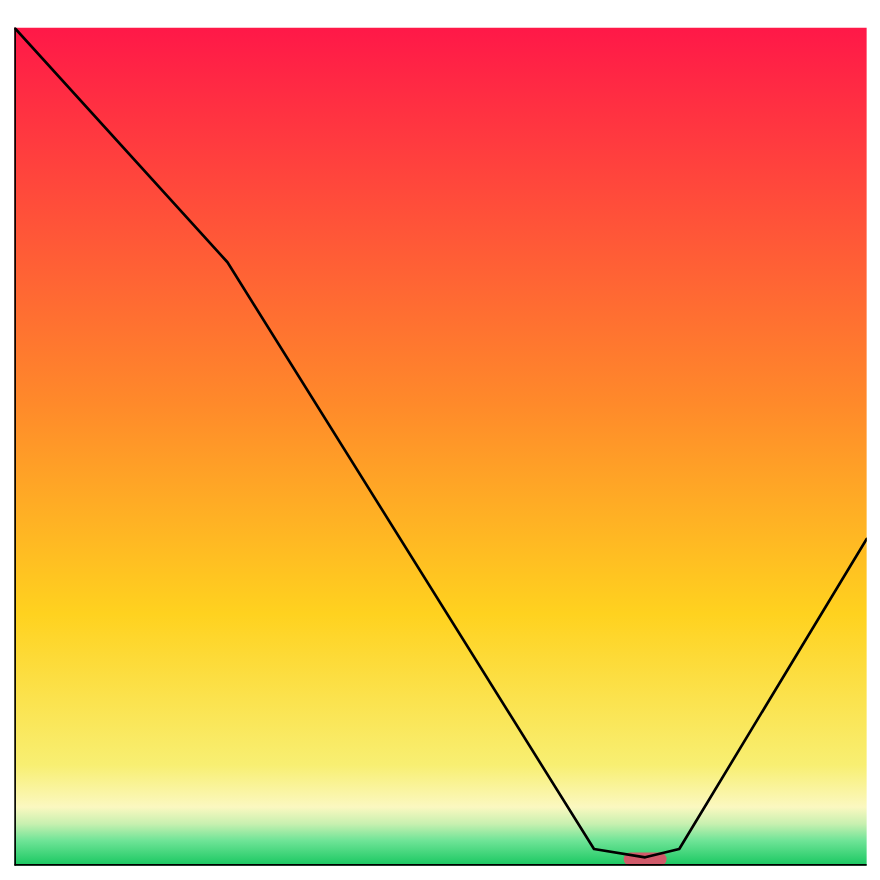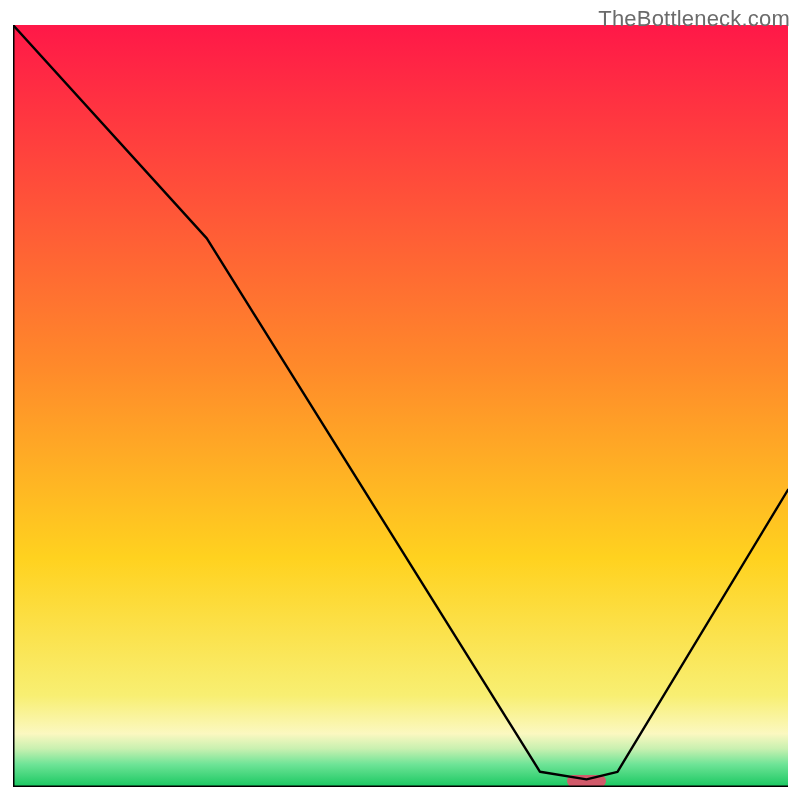--- a/index.html
+++ b/index.html
@@ -64,21 +64,20 @@
     width: 100%;
     height: 100%;
     z-index: 11;
     pointer-events: none;
   }
 </style>
 </head>
 <body>
 
 <div class="chart-wrap">
-  <div class="watermark">TheBottleneck.com</div>
 
   <div class="plot-area">
     <svg class="bg-gradient" viewBox="0 0 775 762" preserveAspectRatio="none">
       <defs>
         <linearGradient id="grad" x1="0" y1="0" x2="0" y2="1">
             <stop offset="0%" stop-color="#ff1848"></stop>
             <stop offset="45%" stop-color="#ff8a2a"></stop>
             <stop offset="70%" stop-color="#ffd21f"></stop>
             <stop offset="88%" stop-color="#f8ef72"></stop>
             <stop offset="93%" stop-color="#fbf8c0"></stop>

